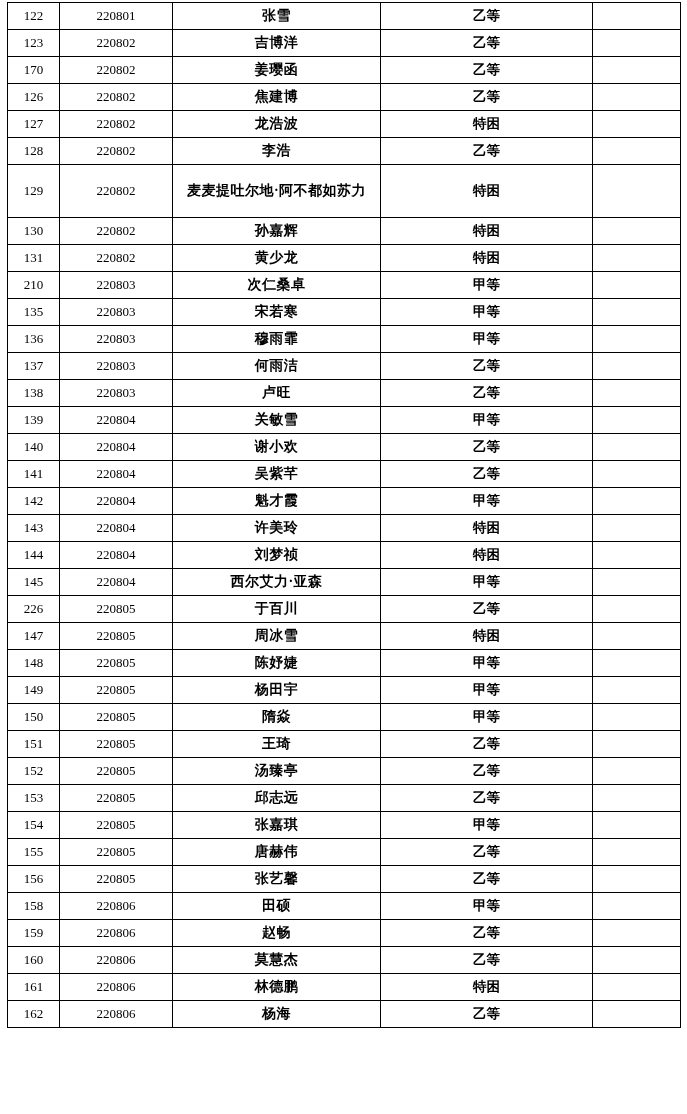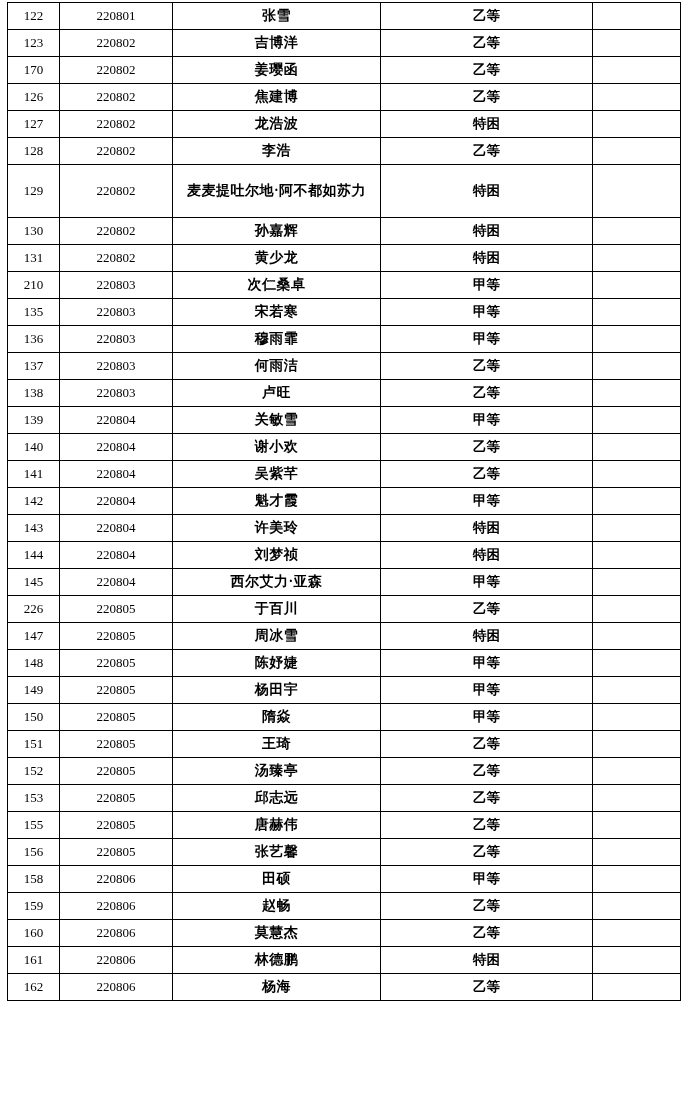--- a/index.html
+++ b/index.html
@@ -275,20 +275,27 @@
           <td class="note"></td>
         </tr>
         <tr>
           <td class="idx">153</td>
           <td class="code">220805</td>
           <td class="name">邱志远</td>
           <td class="level">乙等</td>
           <td class="note"></td>
         </tr>
         <tr>
+          <td class="idx">154</td>
+          <td class="code">220805</td>
+          <td class="name">张嘉琪</td>
+          <td class="level">甲等</td>
+          <td class="note"></td>
+        </tr>
+        <tr>
           <td class="idx">155</td>
           <td class="code">220805</td>
           <td class="name">唐赫伟</td>
           <td class="level">乙等</td>
           <td class="note"></td>
         </tr>
         <tr>
           <td class="idx">156</td>
           <td class="code">220805</td>
           <td class="name">张艺馨</td>

